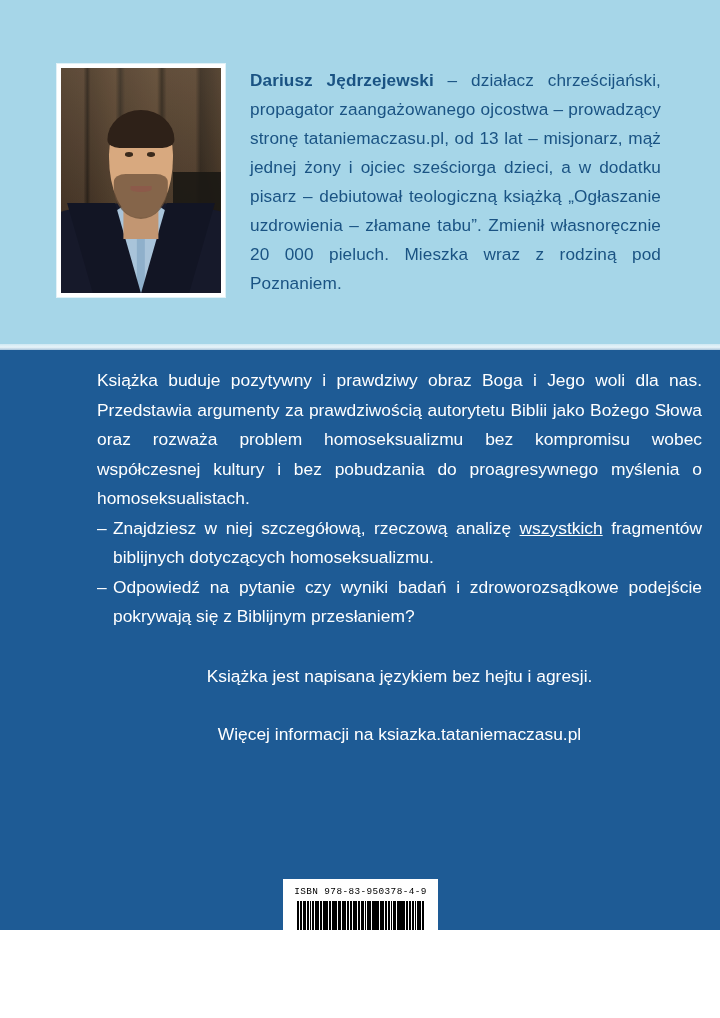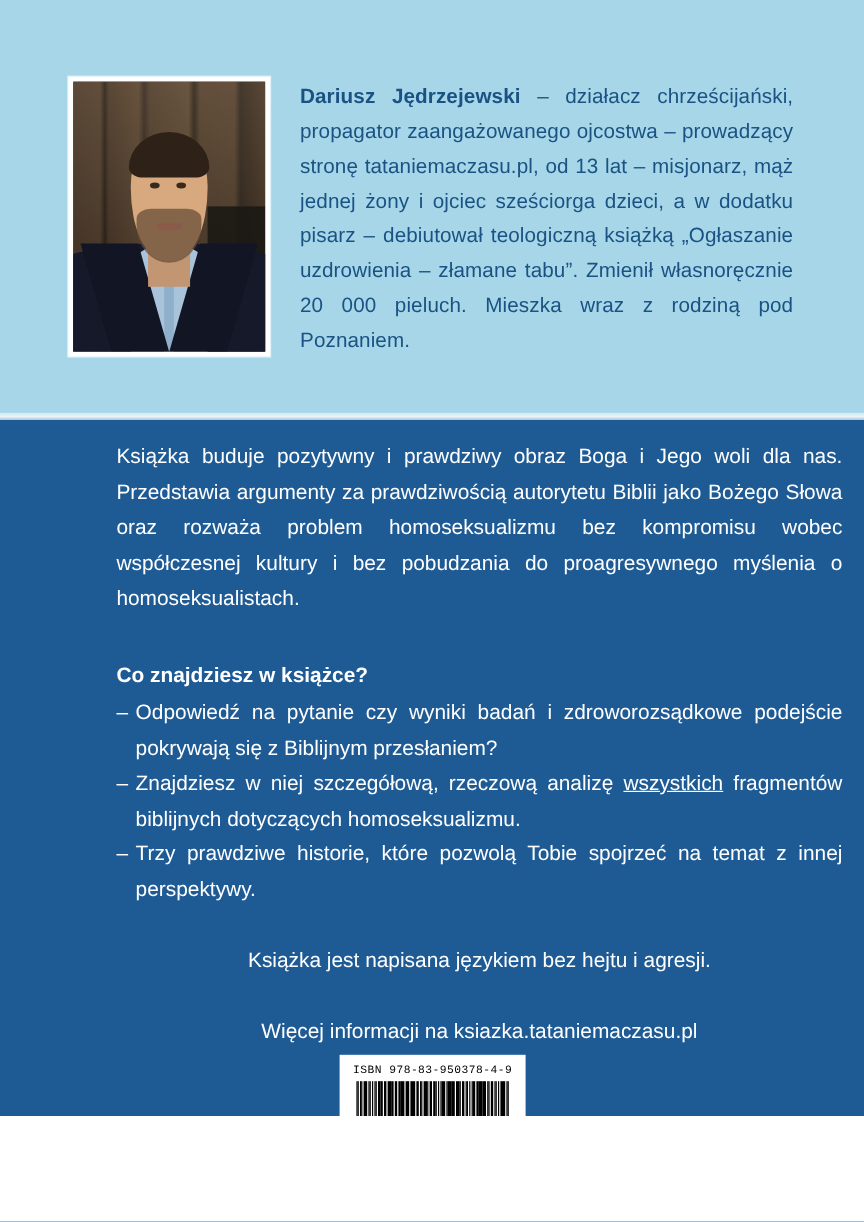--- a/index.html
+++ b/index.html
@@ -315,26 +315,24 @@
 
   <div class="bio">
     <span class="name">Dariusz Jędrzejewski</span><span> – działacz chrześcijański, propagator zaangażowanego ojcostwa – prowadzący stronę tataniemaczasu.pl, od 13 lat – misjonarz, mąż jednej żony i ojciec sześciorga dzieci, a w dodatku pisarz – debiutował teologiczną książką „Ogłaszanie uzdrowienia – złamane tabu”. Zmienił własnoręcznie 20 000 pieluch. Mieszka wraz z rodziną pod Poznaniem.</span>
   </div>
 
   <div class="bottom-panel"></div>
 
   <div class="body-text">
     <div class="para">Książka buduje pozytywny i prawdziwy obraz Boga i Jego woli dla nas. Przedstawia argumenty za prawdziwością autorytetu Biblii jako Bożego Słowa oraz rozważa problem homoseksualizmu bez kompromisu wobec współczesnej kultury i bez pobudzania do proagresywnego myślenia o homoseksualistach.</div>
 
-    <div class="section-title">Co znajdziesz w książce?</div>
 
     <ul class="points">
+      <li><span>Znajdziesz w niej szczegółową, rzeczową analizę </span><span class="u">wszystkich</span><span> fragmentów biblijnych dotyczących homoseksualizmu.</span></li>
       <li><span>Odpowiedź na pytanie czy wyniki badań i zdroworozsądkowe podejście pokrywają się z Biblijnym przesłaniem?</span></li>
-      <li><span>Znajdziesz w niej szczegółową, rzeczową analizę </span><span class="u">wszystkich</span><span> fragmentów biblijnych dotyczących homoseksualizmu.</span></li>
-      <li><span>Trzy prawdziwe historie, które pozwolą Tobie spojrzeć na temat z innej perspektywy.</span></li>
     </ul>
 
     <div class="gap-1"></div>
     <div class="para last-left">Książka jest napisana językiem bez hejtu i agresji.</div>
 
     <div class="gap-2"></div>
     <div class="para last-left">Więcej informacji na ksiazka.tataniemaczasu.pl</div>
   </div>
 
   <div class="barcode-box">

